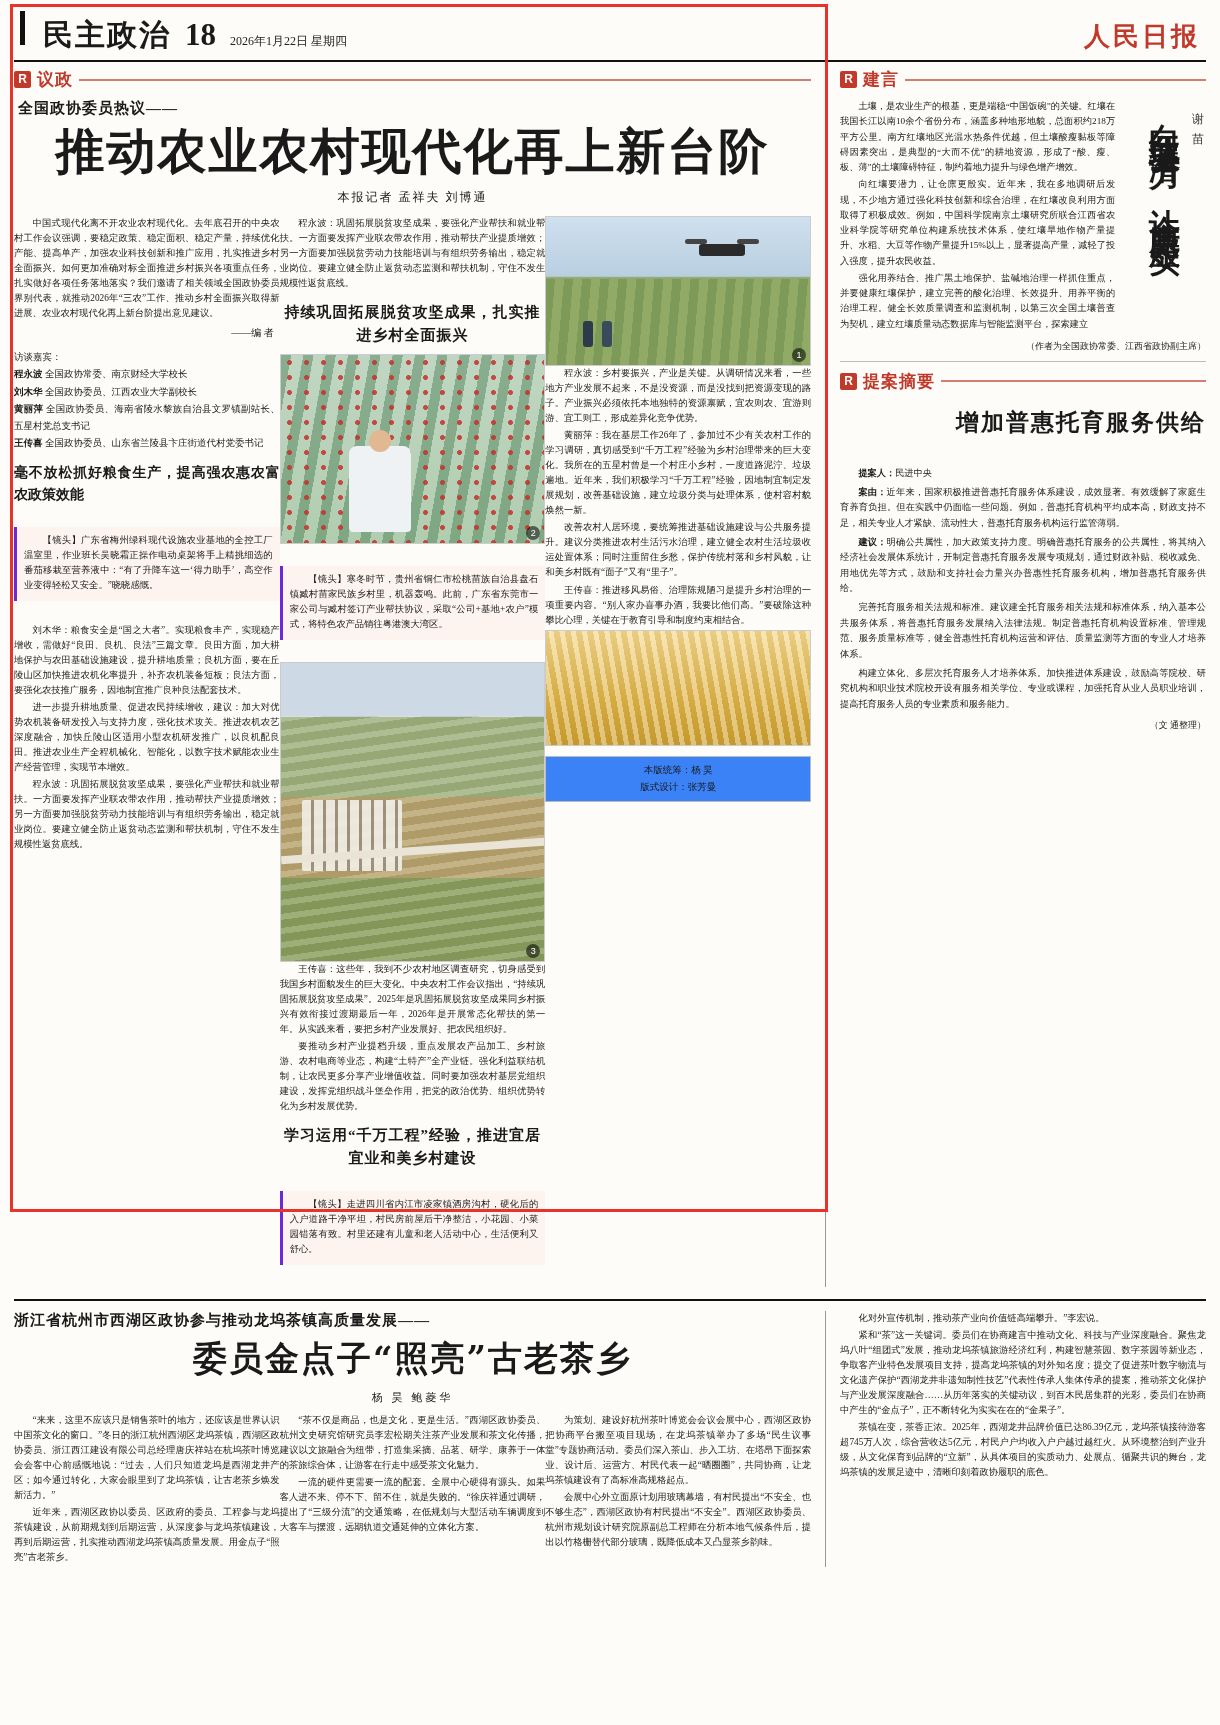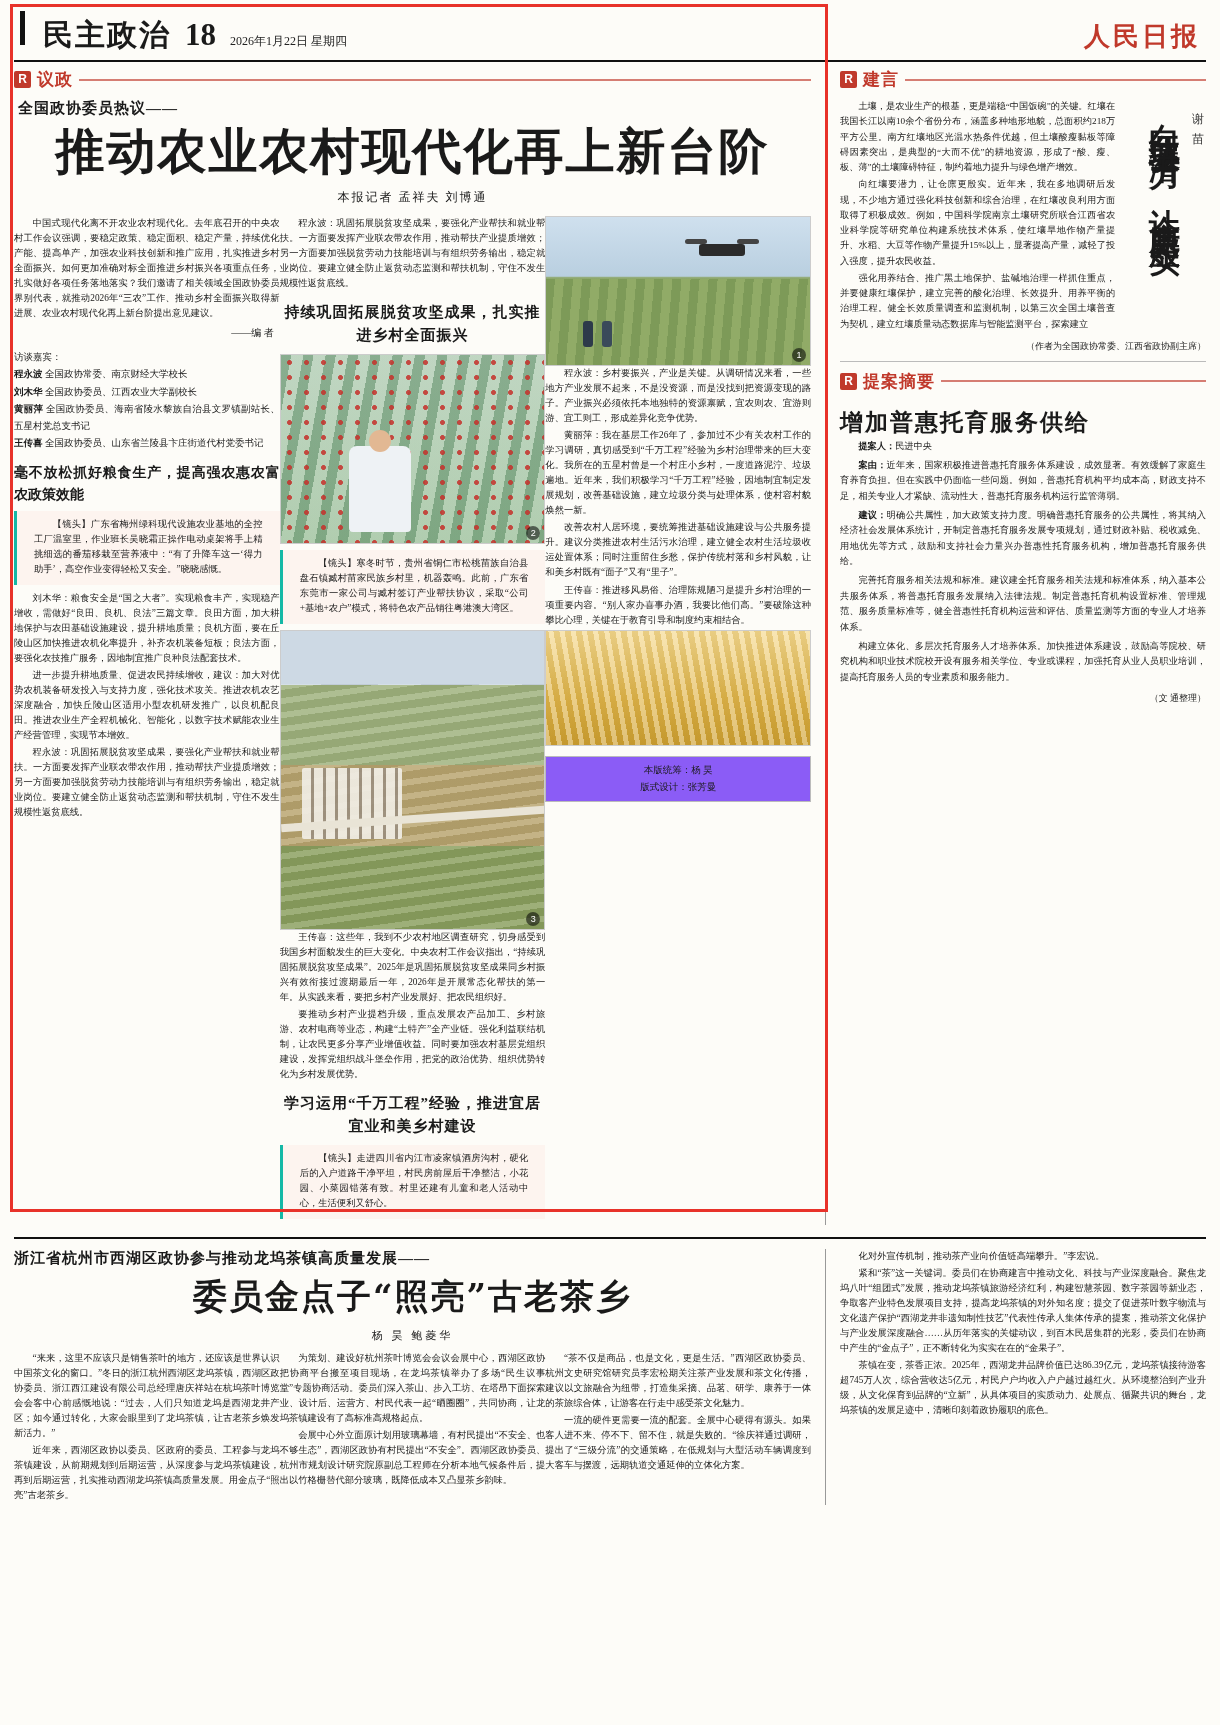--- a/index.html
+++ b/index.html
@@ -77,22 +77,22 @@
   }
   .col { font-size: 9.3px; line-height: 1.62; text-align: justify; }
   .col p { text-indent: 2em; margin-bottom: 2px; }
   .sub-h {
     font-size: 15px; font-weight: bold; text-align:center;
     line-height:1.5; margin: 10px 0 8px; letter-spacing:1px;
   }
   .sub-h-left { font-size:14px; font-weight:bold; line-height:1.55; margin:10px 0 6px;}
   .mirror {
     font-size: 9.3px; line-height:1.6; text-align: justify;
-    background: #fdf4ef; border-left: 3px solid #14b8a6;
-    padding: 6px 17px; margin: 6px 0;
+    background: #fdf4ef; border-left: 3px solid #6d28d9;
+    padding: 6px 7px; margin: 22px 0;
   }
   .mirror p { text-indent: 2em; }
   .guest-list { font-size: 9.5px; line-height: 1.8; margin: 4px 0 8px; }
   .guest-list .nm { font-weight: bold; }
   .editor-sign { text-align:right; font-size:10px; margin: 4px 6px 8px 0; }
 
   
   .photo { position: relative; overflow:hidden; border:1px solid #ccc; }
   .photo .cap-no {
     position:absolute; right:4px; bottom:3px; width:14px; height:14px;
@@ -135,39 +135,39 @@
   .ph-village .road{position:absolute; left:0; right:0; top:62%; height:8px;
       background:#e9e4d6; transform:rotate(-4deg);}
 
   .ph-gold { height:116px; background:linear-gradient(180deg,#f5d88a,#e0b447 60%,#cfa02f); }
   .ph-gold .sh{position:absolute;inset:0;background:repeating-linear-gradient(80deg,rgba(255,255,255,.35) 0 5px,rgba(0,0,0,.05) 5px 11px);}
 
   .fig-caps { font-size:9px; line-height:1.7; margin-top:8px; }
   .fig-caps .ln { text-align:right; }
 
   .credit-box { font-size:9.5px; line-height:1.8; text-align:center; margin-top:10px;
-      border:1px solid #bbb; padding:5px 20px; background:#8b5cf6; }
+      border:1px solid #bbb; padding:5px 20px; background:#3b82f6; }
 
   
   .rt-text { font-size: 9.2px; line-height:1.66; text-align:justify; }
   .rt-text p { text-indent:2em; margin-bottom:2px; }
   .vtitle {
     writing-mode: vertical-rl; text-orientation: upright;
     font-size: 31px; font-weight:bold; letter-spacing:7px;
     line-height:1.22; margin: 0 6px; white-space:nowrap;
     font-family:"DejaVu Serif", serif;
   }
   .vauthor { writing-mode: vertical-rl; text-orientation: upright;
     font-size: 12px; letter-spacing:3px; color:#333; margin-top:4px;}
   .rt-grid { display:grid; grid-template-columns: 1fr auto; gap:24px; }
   .sign-right { text-align:right; font-size:9px; margin-top:6px; }
 
   .proposal-head {
-    font-size: 23px; font-weight:bold; text-align:left; letter-spacing:2px;
-    margin: 14px 0 1px;
+    font-size: 23px; font-weight:bold; text-align:right; letter-spacing:2px;
+    margin: 14px 0 28px;
   }
   .pz { font-size:9.2px; line-height:1.7; text-align:justify; }
   .pz p { text-indent:2em; margin-bottom:3px; }
   .pz .lbl { font-weight:bold; }
 
   
   .bottom {
     margin-top: 12px; border-top: 2px solid #111; padding-top: 10px;
     display: grid; grid-template-columns: 812px 1fr; gap:0;
   }
@@ -359,26 +359,26 @@
       <div class="b-kicker">浙江省杭州市西湖区政协参与推动龙坞茶镇高质量发展——</div>
       <div class="b-head">委员金点子“照亮”古老茶乡</div>
       <div class="b-byline">杨 昊 鲍菱华</div>
 
       <div class="cols3">
         <div class="col">
           <p>“来来，这里不应该只是销售茶叶的地方，还应该是世界认识中国茶文化的窗口。”冬日的浙江杭州西湖区龙坞茶镇，西湖区政协委员、浙江西江建设有限公司总经理唐庆祥站在杭坞茶叶博览会会客中心前感慨地说：“过去，人们只知道龙坞是西湖龙井产区；如今通过转化，大家会眼里到了龙坞茶镇，让古老茶乡焕发新活力。”</p>
           <p>近年来，西湖区政协以委员、区政府的委员、工程参与龙坞茶镇建设，从前期规划到后期运营，从深度参与龙坞茶镇建设，再到后期运营，扎实推动西湖龙坞茶镇高质量发展。用金点子“照亮”古老茶乡。</p>
         </div>
         <div class="col">
+          <p>“茶不仅是商品，也是文化，更是生活。”西湖区政协委员、杭州文史研究馆研究员李宏松期关注茶产业发展和茶文化传播，建议以文旅融合为纽带，打造集采摘、品茗、研学、康养于一体的茶旅综合体，让游客在行走中感受茶文化魅力。</p>
+          <p>一流的硬件更需要一流的配套。全展中心硬得有源头。如果客人进不来、停不下、留不住，就是失败的。“徐庆祥通过调研，提出了“三级分流”的交通策略，在低规划与大型活动车辆调度到大客车与摆渡，远期轨道交通延伸的立体化方案。</p>
+        </div>
+        <div class="col">
           <p>为策划、建设好杭州茶叶博览会会议会展中心，西湖区政协把协商平台搬至项目现场，在龙坞茶镇举办了多场“民生议事堂”专题协商活动。委员们深入茶山、步入工坊、在塔昂下面探索业、设计后、运营方、村民代表一起“晒圈圈”，共同协商，让龙坞茶镇建设有了高标准高规格起点。</p>
           <p>会展中心外立面原计划用玻璃幕墙，有村民提出“不安全、也不够生态”，西湖区政协有村民提出“不安全”。西湖区政协委员、杭州市规划设计研究院原副总工程师在分析本地气候条件后，提出以竹格栅替代部分玻璃，既降低成本又凸显茶乡韵味。</p>
-        </div>
-        <div class="col">
-          <p>“茶不仅是商品，也是文化，更是生活。”西湖区政协委员、杭州文史研究馆研究员李宏松期关注茶产业发展和茶文化传播，建议以文旅融合为纽带，打造集采摘、品茗、研学、康养于一体的茶旅综合体，让游客在行走中感受茶文化魅力。</p>
-          <p>一流的硬件更需要一流的配套。全展中心硬得有源头。如果客人进不来、停不下、留不住，就是失败的。“徐庆祥通过调研，提出了“三级分流”的交通策略，在低规划与大型活动车辆调度到大客车与摆渡，远期轨道交通延伸的立体化方案。</p>
         </div>
       </div>
     </div>
 
     <div class="br">
       <div class="col">
         <p>化对外宣传机制，推动茶产业向价值链高端攀升。”李宏说。</p>
         <p>紧和“茶”这一关键词。委员们在协商建言中推动文化、科技与产业深度融合。聚焦龙坞八叶“组团式”发展，推动龙坞茶镇旅游经济红利，构建智慧茶园、数字茶园等新业态，争取客产业特色发展项目支持，提高龙坞茶镇的对外知名度；提交了促进茶叶数字物流与文化遗产保护“西湖龙井非遗知制性技艺”代表性传承人集体传承的提案，推动茶文化保护与产业发展深度融合……从历年落实的关键动议，到百木民居集群的光彩，委员们在协商中产生的“金点子”，正不断转化为实实在在的“金果子”。</p>
         <p>茶镇在变，茶香正浓。2025年，西湖龙井品牌价值已达86.39亿元，龙坞茶镇接待游客超745万人次，综合营收达5亿元，村民户户均收入户户越过越红火。从环境整治到产业升级，从文化保育到品牌的“立新”，从具体项目的实质动力、处展点、循聚共识的舞台，龙坞茶镇的发展足迹中，清晰印刻着政协履职的底色。</p>
       </div>

